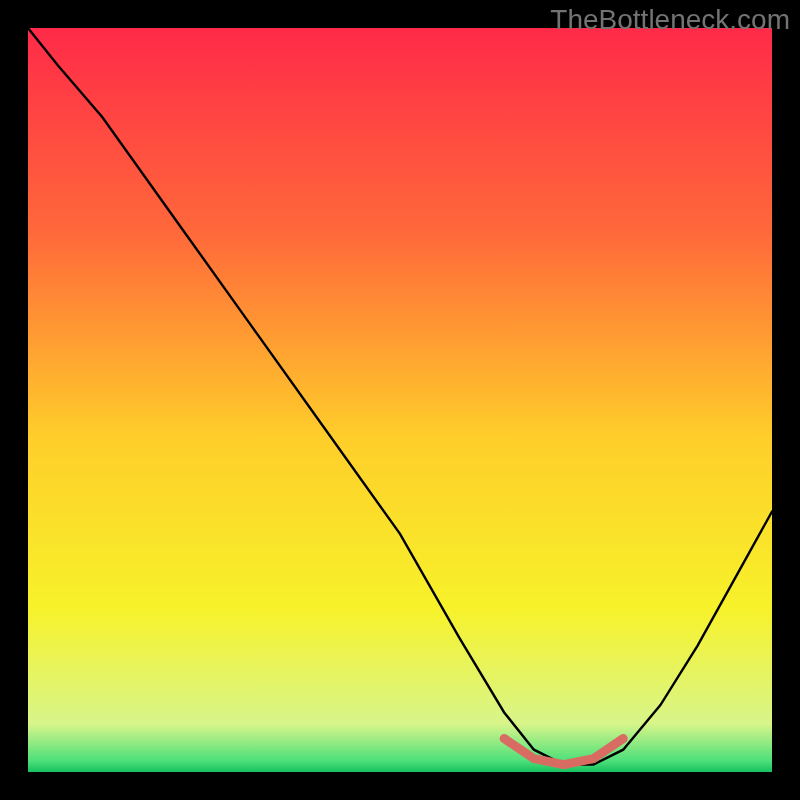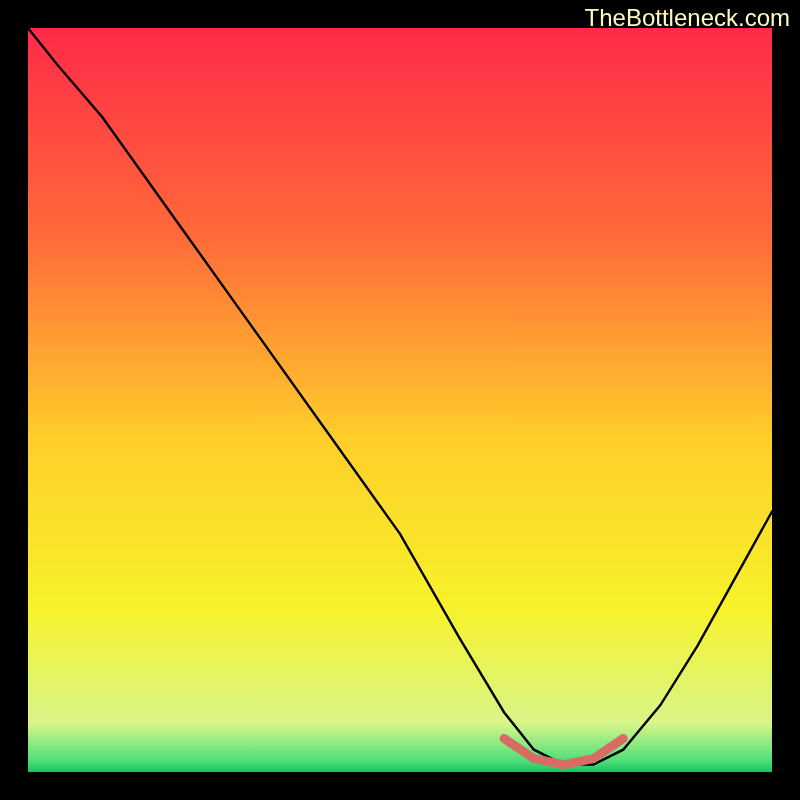--- a/index.html
+++ b/index.html
@@ -8,22 +8,22 @@
     background: #000;
     width: 800px;
     height: 800px;
     position: relative;
     font-family: Arial, Helvetica, sans-serif;
   }
   .watermark {
     position: absolute;
     top: 4px;
     right: 10px;
-    color: #fef9c3;
-    font-size: 24px;
+    color: #737373;
+    font-size: 28px;
     font-weight: 500;
     z-index: 10;
   }
   .frame {
     position: absolute;
     top: 28px;
     left: 28px;
     width: 744px;
     height: 744px;
     background: #000;

